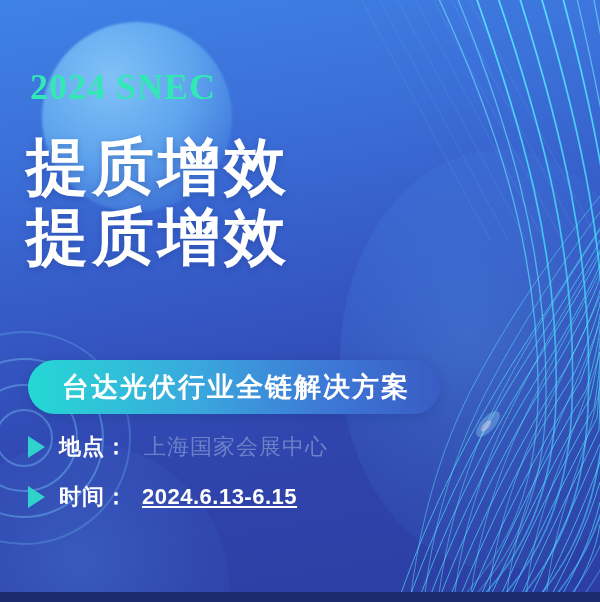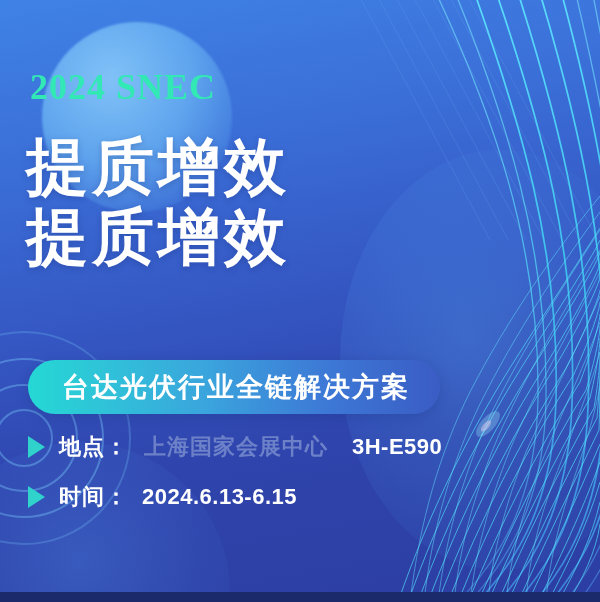--- a/index.html
+++ b/index.html
@@ -156,36 +156,37 @@
 
   .info-label {
     color: #ffffff;
     font-size: 22px;
     font-weight: bold;
     letter-spacing: 1px;
   }
   .info-muted {
     color: #6d81c9;
     font-size: 22px;
-    font-weight: bold;
+    font-weight: normal;
     letter-spacing: 1px;
     margin-left: 2px;
   }
   .info-strong {
     color: #ffffff;
     font-size: 22px;
     font-weight: bold;
     letter-spacing: 0.5px;
     margin-left: 10px;
   }
   .info-value {
     color: #ffffff;
     font-size: 22px;
     font-weight: bold;
     letter-spacing: 0.5px;
+    text-decoration: underline;
   }
 </style>
 </head>
 <body>
 
 <div class="poster">
 
   <div class="bg-layer">
 
     <div class="blob-topleft"></div>
@@ -287,21 +288,20 @@
     </div>
 
     <div class="pill">
       <span class="pill-text">台达光伏行业全链解决方案</span>
     </div>
 
     <div class="info-row loc">
       <span class="tri"></span>
       <span class="info-label">地点：</span>
       <span class="info-muted">上海国家会展中心</span>
-      <span class="info-strong">3H-E590</span>
     </div>
 
     <div class="info-row time">
       <span class="tri"></span>
       <span class="info-label">时间：</span>
       <span class="info-value">2024.6.13-6.15</span>
     </div>
 
   </div>
 </div>

